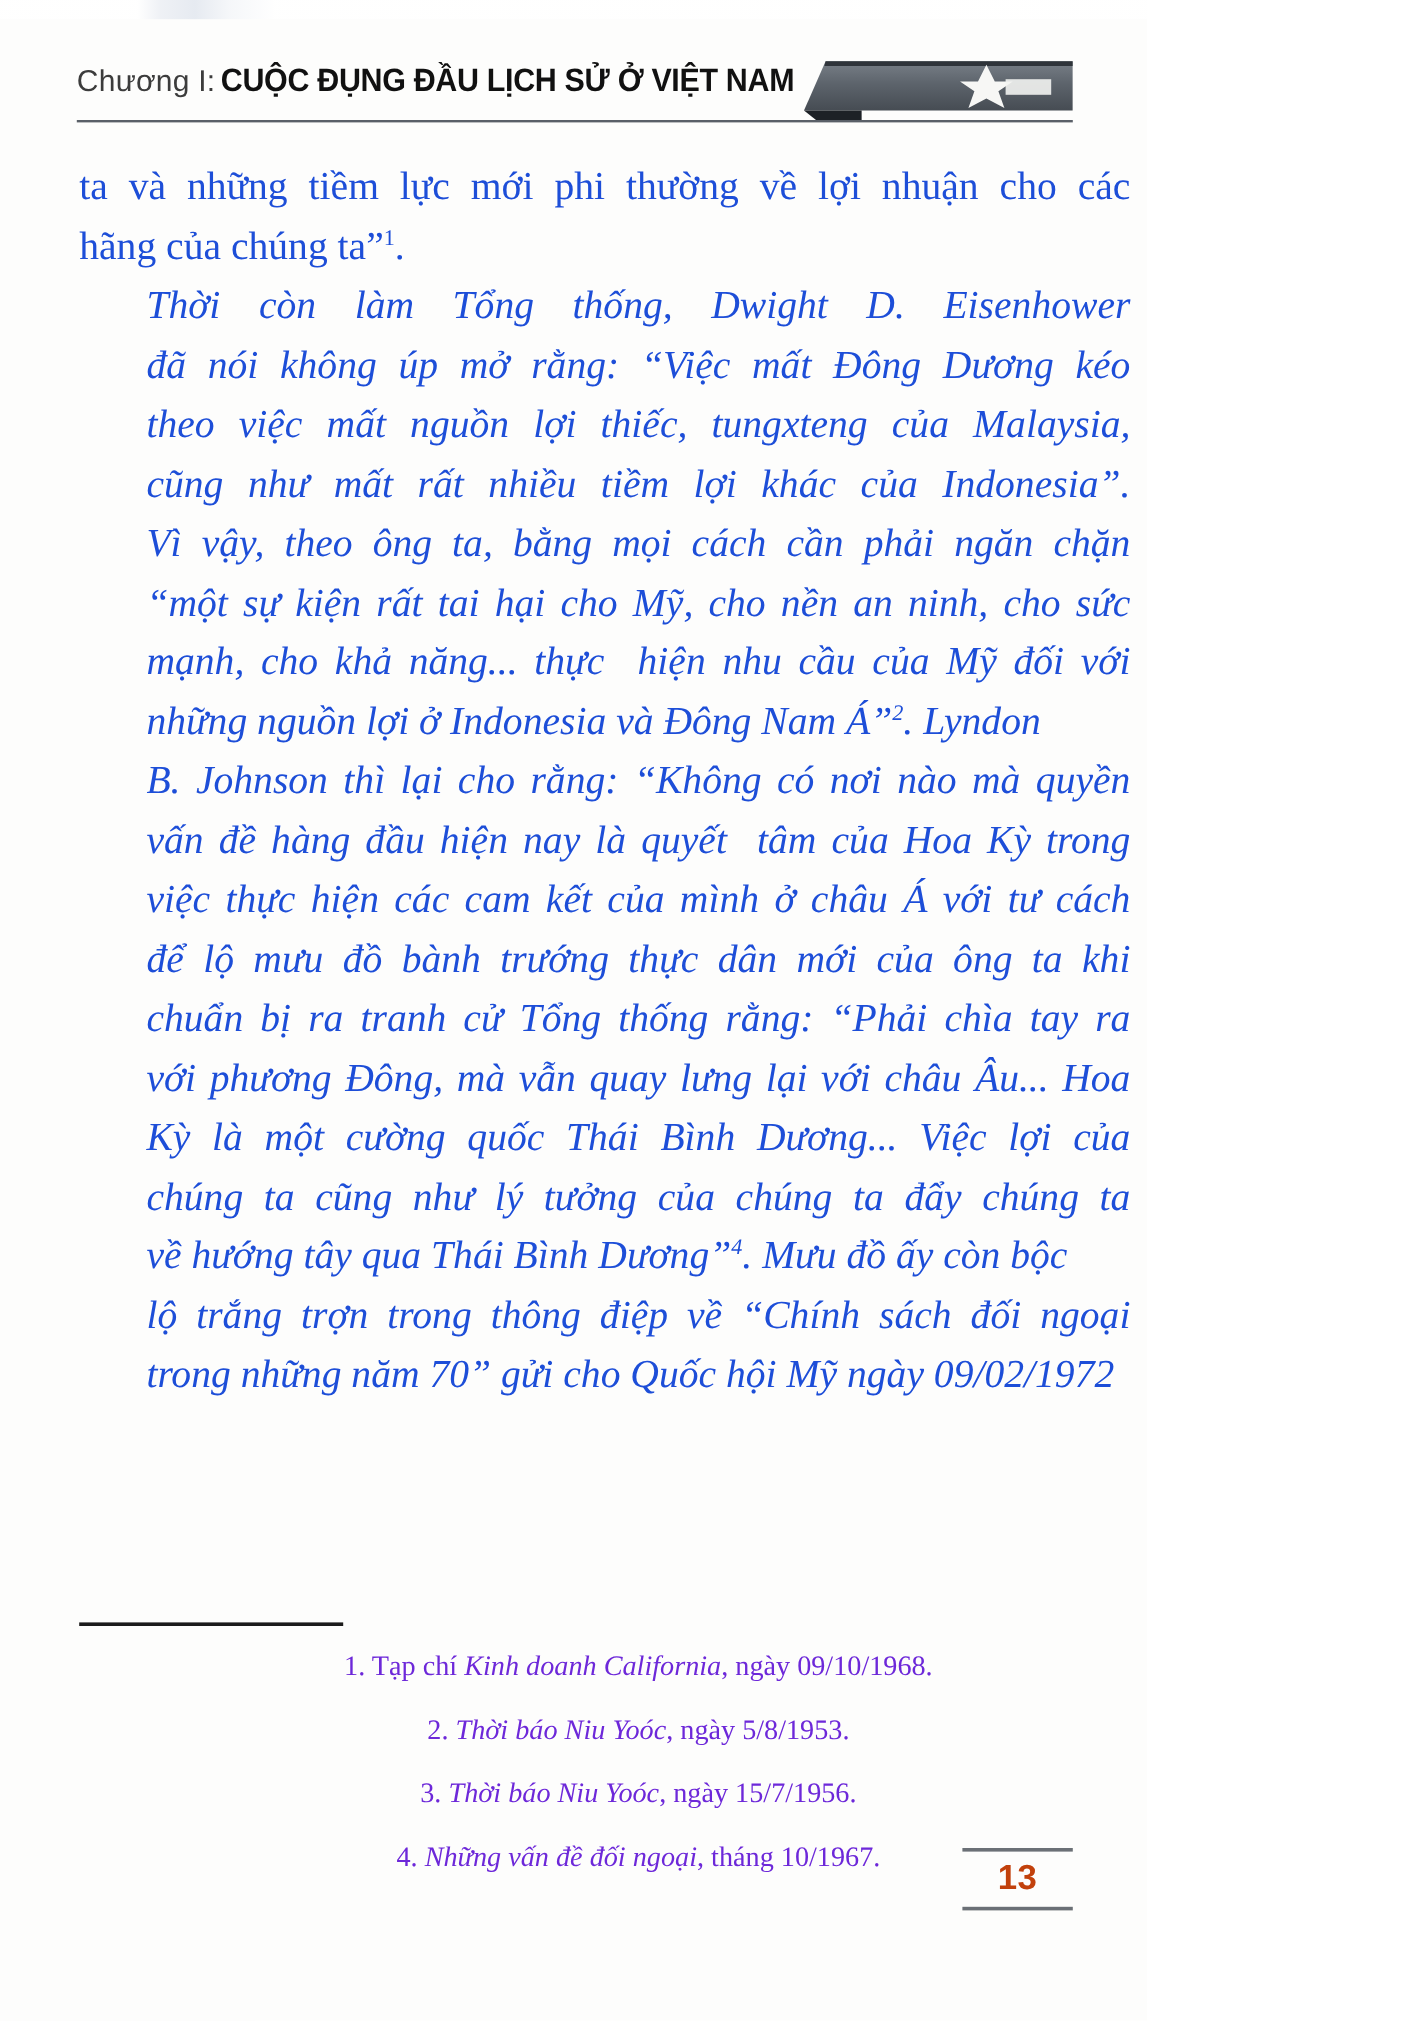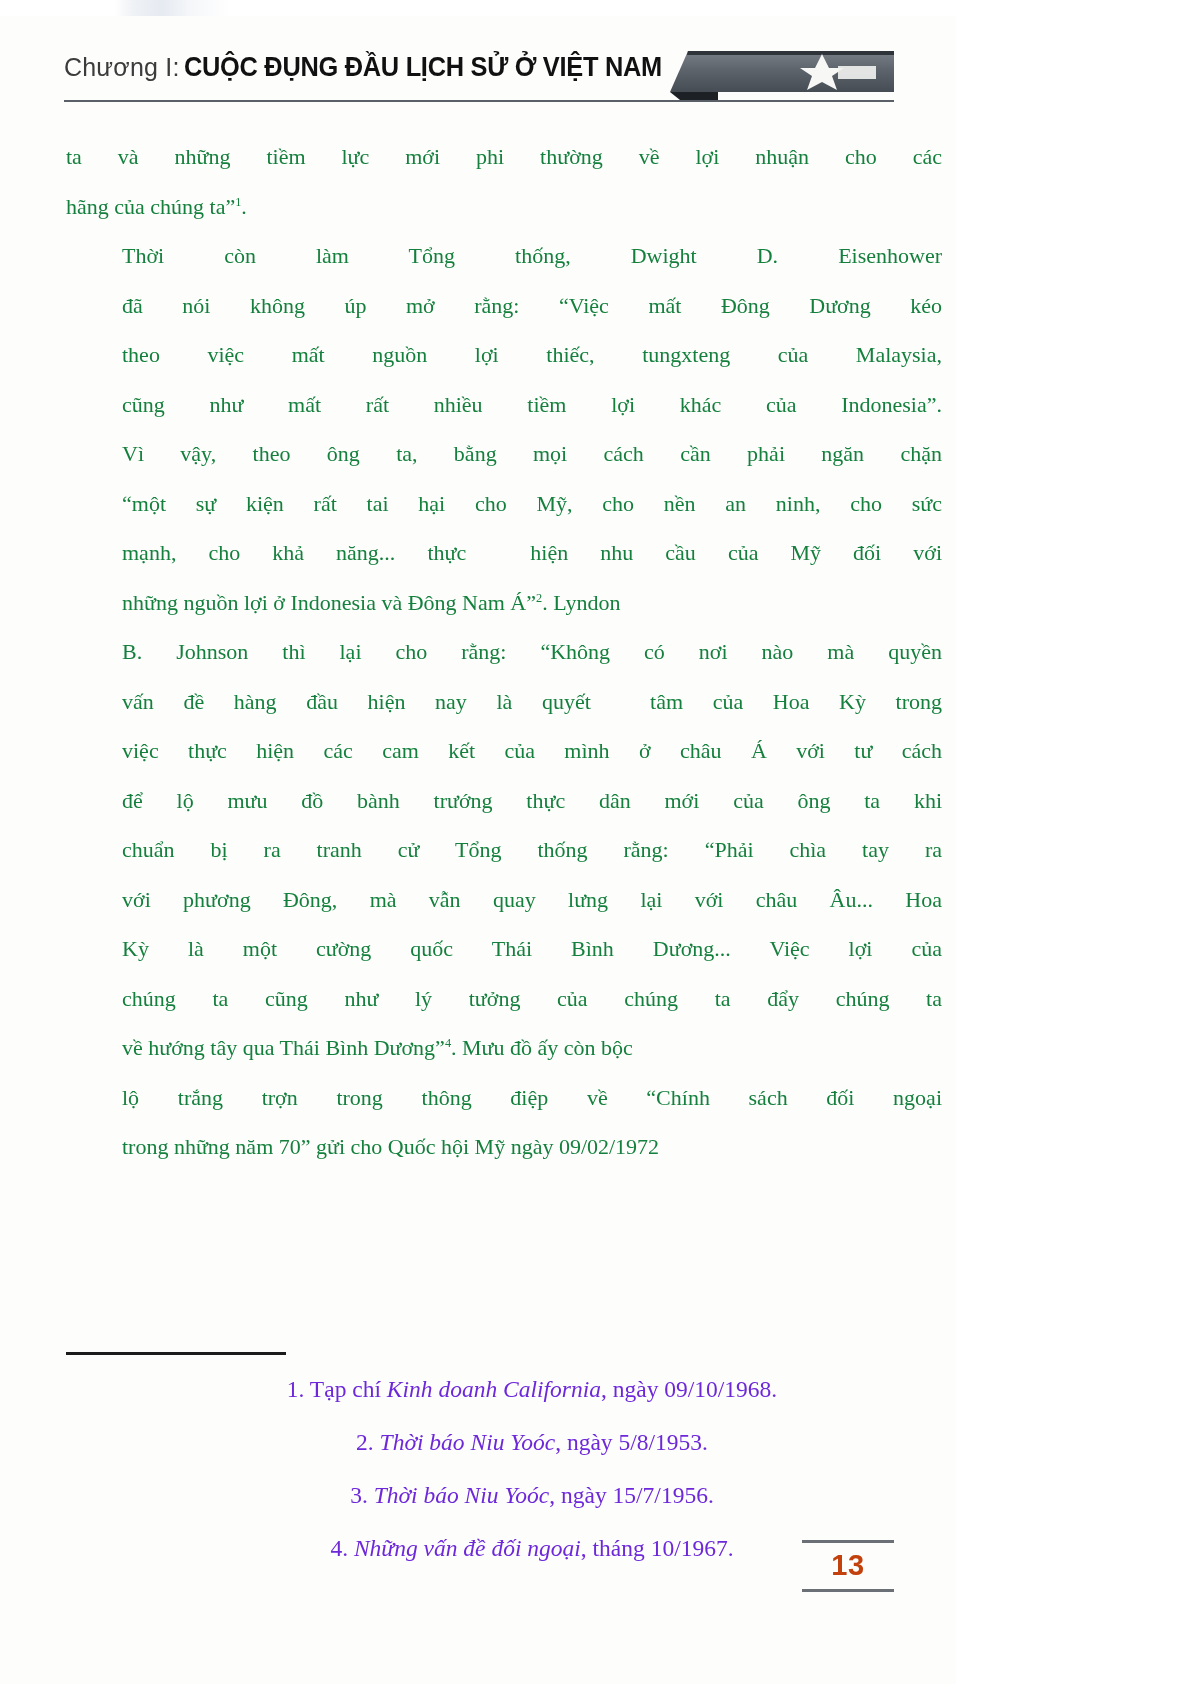--- a/index.html
+++ b/index.html
@@ -80,27 +80,27 @@
 
   
   .body {
     position: absolute;
     left: 66px;
     top: 132px;
     width: 876px;
   }
   .para {
     margin: 0;
-    font-size: 22px;
+    font-size: 33px;
     line-height: 49.5px;
     text-align: justify;
     text-justify: inter-word;
-    color: #15803d;
-  }
-  .para + .para { margin-top: 0; }
+    color: #1d4ed8;
+  }
+  .para + .para { margin-top: 0; font-style: italic; }
   .para.indent { text-indent: 56px; }
   .para .line {
     display: block;
     white-space: pre-wrap;
   }
   
   .para .line.j {
     text-align: justify;
     text-align-last: justify;
   }

